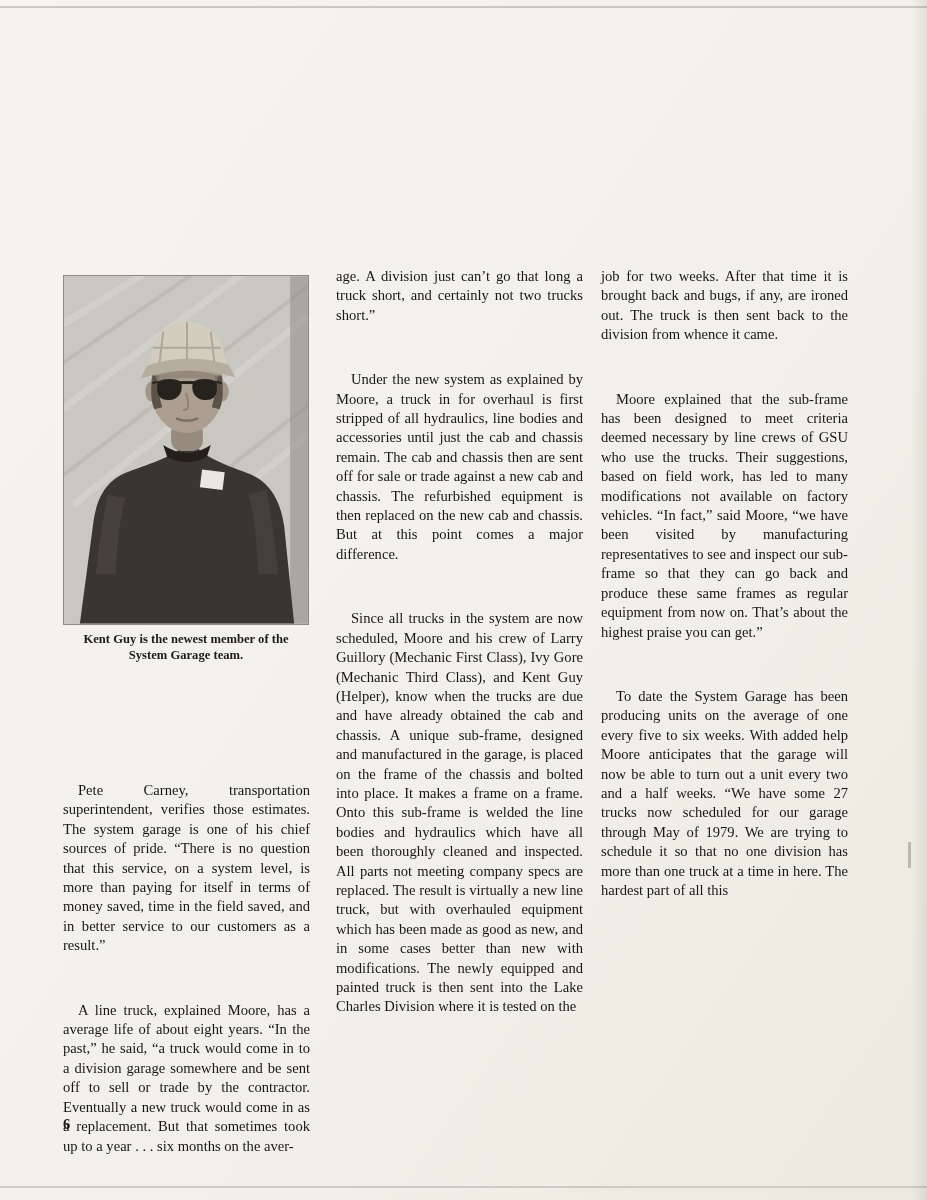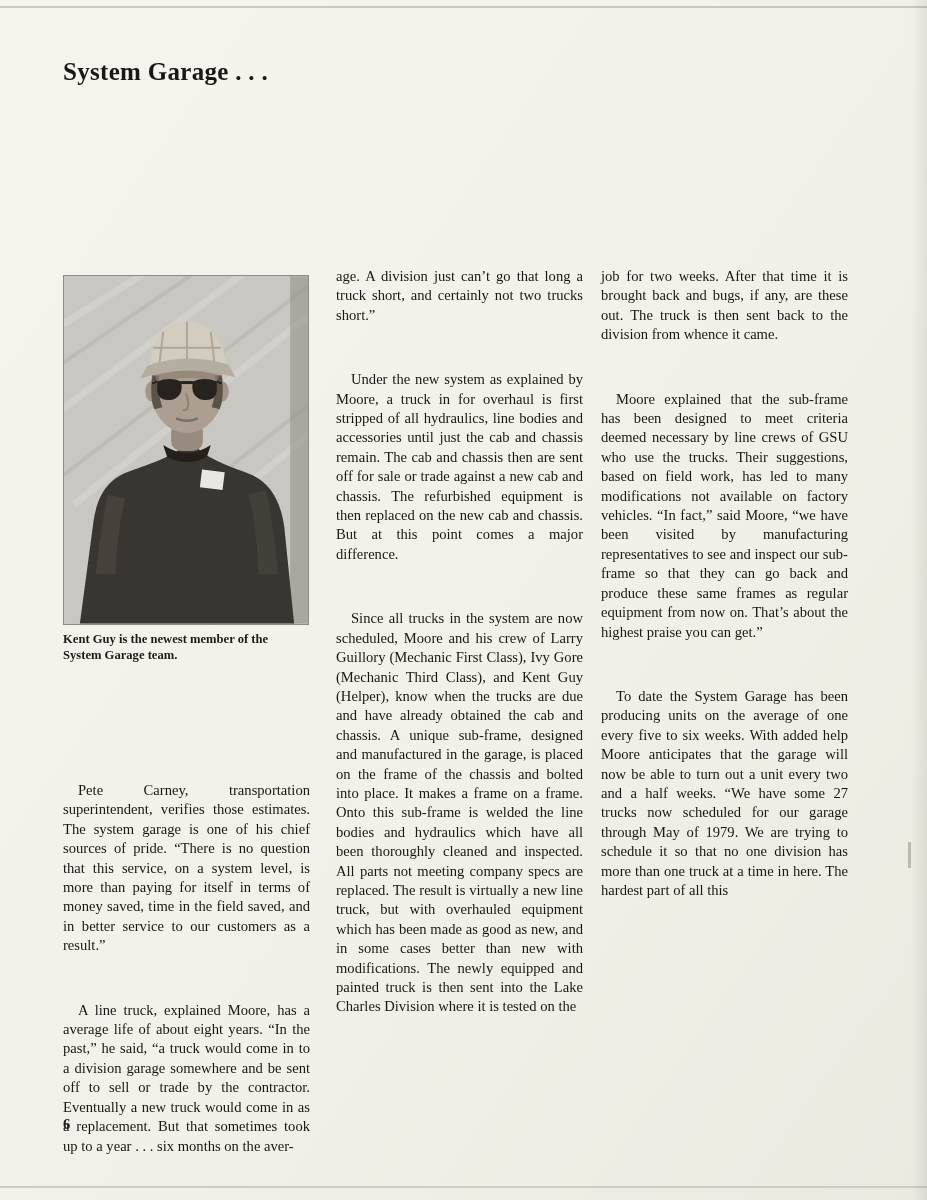--- a/index.html
+++ b/index.html
@@ -40,20 +40,21 @@
     position: absolute; left: 63px; top: 275px; width: 246px; height: 350px;
     border: 1px solid #8f8c84;
     background: #c7c5c0;
     overflow: hidden;
   }
   .photo-wrap svg { display: block; width: 100%; height: 100%; }
   .caption {
     position: absolute; left: 63px; top: 631px; width: 246px;
     font-size: 12.6px; font-weight: bold; line-height: 1.28;
     color: #1c1b19;
+    text-align: center;
   }
   .col {
     position: absolute; width: 247px;
     font-size: 14.6px; line-height: 19.4px;
     text-align: justify;
     color: #181714;
   }
   .col p { margin: 0; }
   .col p.indent { text-indent: 15px; margin-top: 45px; }
   .col1 { left: 63px;  top: 736px; }
@@ -67,21 +68,20 @@
 </head>
 <body>
 
 <div class="page">
 
   <div class="scan-edge-top"></div>
   <div class="scan-edge-bottom"></div>
   <div class="scan-shadow-right"></div>
   <div class="scan-dash"></div>
 
-  <h1 class="title">System Garage . . .</h1>
 
   <div class="photo-wrap">
     <svg viewBox="0 0 246 350" xmlns="http://www.w3.org/2000/svg">
 
       <rect x="0" y="0" width="246" height="350" fill="#c9c7c1"></rect>
 
       <g stroke="#dbd9d3" stroke-width="7" opacity="0.55">
         <line x1="-20" y1="60" x2="140" y2="-40"></line>
         <line x1="-10" y1="140" x2="190" y2="-10"></line>
         <line x1="10" y1="230" x2="246" y2="40"></line>
@@ -146,20 +146,20 @@
     <p class="indent">A line truck, explained Moore, has a average life of about eight years. “In the past,” he said, “a truck would come in to a division garage somewhere and be sent off to sell or trade by the contractor. Eventually a new truck would come in as a replacement. But that sometimes took up to a year . . . six months on the aver-</p>
   </div>
 
   <div class="col col2">
     <p>age. A division just can’t go that long a truck short, and certainly not two trucks short.”</p>
     <p class="indent">Under the new system as explained by Moore, a truck in for overhaul is first stripped of all hydraulics, line bodies and accessories until just the cab and chassis remain. The cab and chassis then are sent off for sale or trade against a new cab and chassis. The refurbished equipment is then replaced on the new cab and chassis. But at this point comes a major difference.</p>
     <p class="indent">Since all trucks in the system are now scheduled, Moore and his crew of Larry Guillory (Mechanic First Class), Ivy Gore (Mechanic Third Class), and Kent Guy (Helper), know when the trucks are due and have already obtained the cab and chassis. A unique sub-frame, designed and manufactured in the garage, is placed on the frame of the chassis and bolted into place. It makes a frame on a frame. Onto this sub-frame is welded the line bodies and hydraulics which have all been thoroughly cleaned and inspected. All parts not meeting company specs are replaced. The result is virtually a new line truck, but with overhauled equipment which has been made as good as new, and in some cases better than new with modifications. The newly equipped and painted truck is then sent into the Lake Charles Division where it is tested on the</p>
   </div>
 
   <div class="col col3">
-    <p>job for two weeks. After that time it is brought back and bugs, if any, are these out. The truck is then sent back to the division from whence it came.</p>
+    <p>job for two weeks. After that time it is brought back and bugs, if any, are ironed out. The truck is then sent back to the division from whence it came.</p>
     <p class="indent">Moore explained that the sub-frame has been designed to meet criteria deemed necessary by line crews of GSU who use the trucks. Their suggestions, based on field work, has led to many modifications not available on factory vehicles. “In fact,” said Moore, “we have been visited by manufacturing representatives to see and inspect our sub-frame so that they can go back and produce these same frames as regular equipment from now on. That’s about the highest praise you can get.”</p>
     <p class="indent">To date the System Garage has been producing units on the average of one every five to six weeks. With added help Moore anticipates that the garage will now be able to turn out a unit every two and a half weeks. “We have some 27 trucks now scheduled for our garage through May of 1979. We are trying to schedule it so that no one division has more than one truck at a time in here. The hardest part of all this</p>
   </div>
 
   <div class="pagenum">6</div>
 
 </div>
 
 </body></html>

